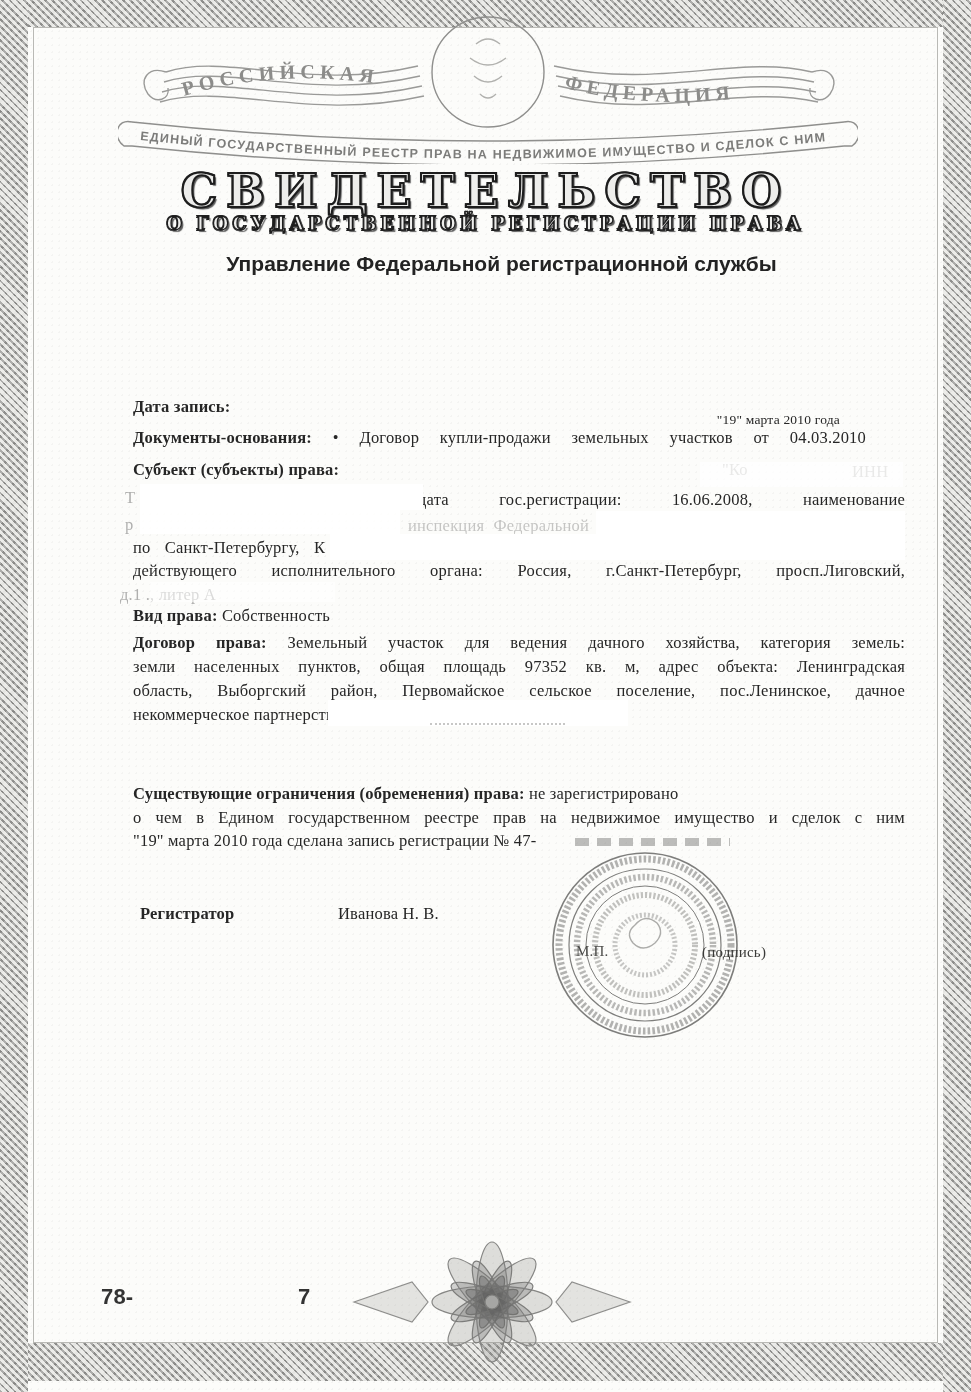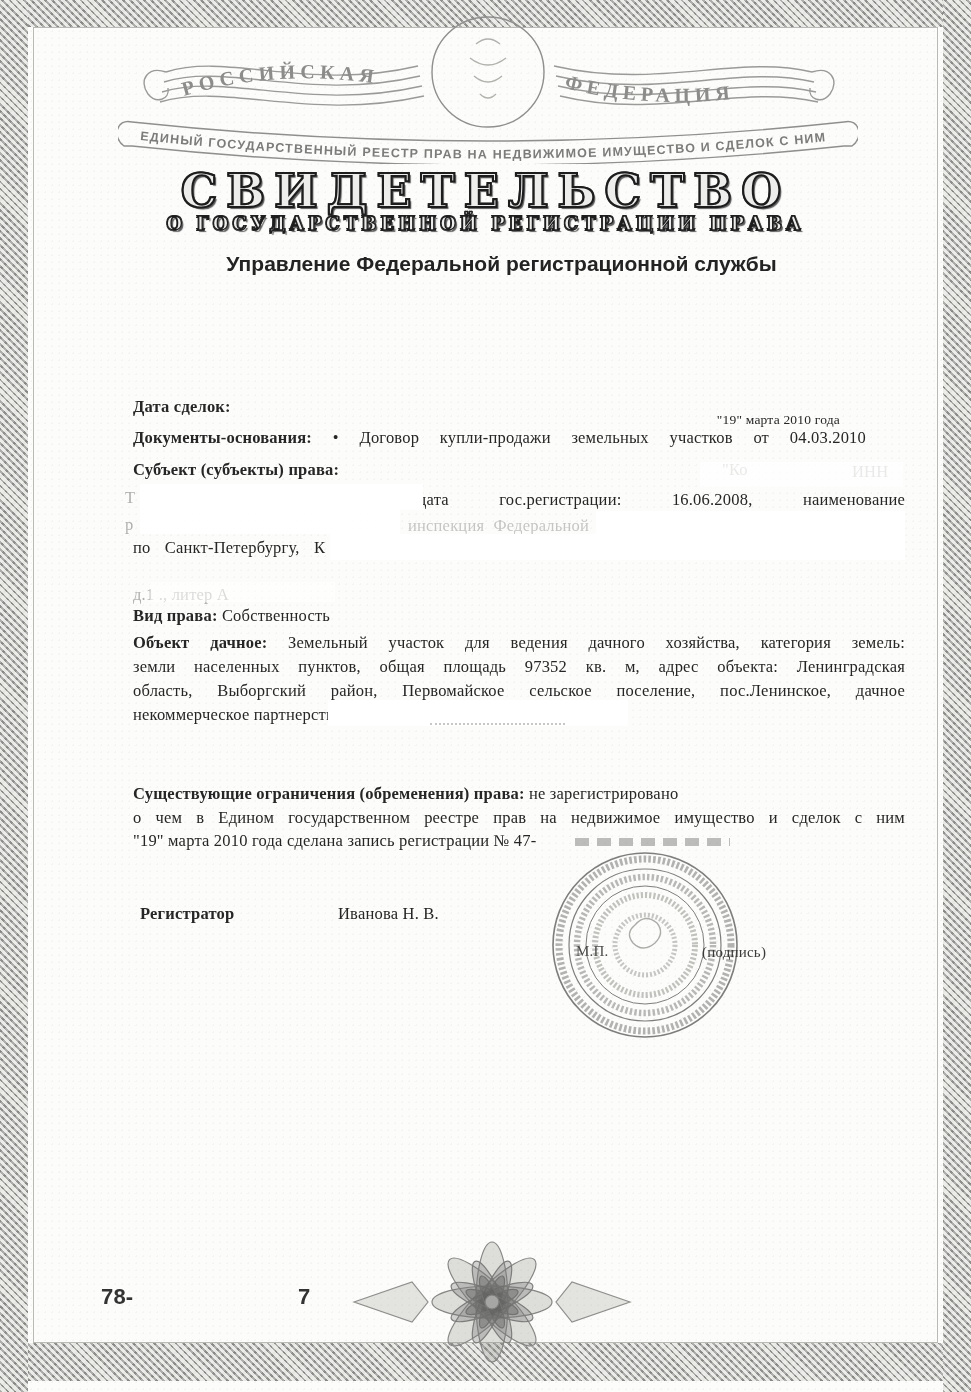--- a/index.html
+++ b/index.html
@@ -96,58 +96,59 @@
     </text>
     <text font-family="Liberation Sans, sans-serif" font-size="12.5" font-weight="bold" fill="#7c7c7a" letter-spacing="1.2">
       <textPath href="#regband">ЕДИНЫЙ ГОСУДАРСТВЕННЫЙ РЕЕСТР ПРАВ НА НЕДВИЖИМОЕ ИМУЩЕСТВО И СДЕЛОК С НИМ</textPath>
     </text>
   </svg>
 
   <div class="title" style="top:164px;font-size:46px;letter-spacing:9px;">СВИДЕТЕЛЬСТВО</div>
   <div class="title" style="top:213px;font-size:18px;letter-spacing:4px;-webkit-text-stroke:1.3px #1d1d1d;">О ГОСУДАРСТВЕННОЙ РЕГИСТРАЦИИ ПРАВА</div>
   <div class="authority" style="top:250px;">Управление Федеральной регистрационной службы</div>
 
-  <div class="ln b" style="left:133px;top:396px;">Дата сделок:</div>
+  <div class="ln b" style="left:133px;top:396px;">Дата запись:</div>
   <div class="ln" style="left:560px;top:409px;width:280px;text-align:right;font-size:13.5px;">"19" марта 2010 года</div>
 
   <div class="ln jl" style="left:133px;top:427px;width:733px;">
     <span class="b">Документы-основания:</span>
     <span>• Договор купли-продажи земельных участков от 04.03.2010</span>
   </div>
 
   <div class="ln b" style="left:133px;top:459px;">Субъект (субъекты) права:</div>
   <div class="ln ghost" style="left:722px;top:459px;">"Ко</div>
   <div class="ln ghost" style="left:852px;top:461px;">ИНН</div>
 
   <div class="ln ghost" style="left:125px;top:487px;">Т</div>
   <div class="ln jl" style="left:418px;top:489px;width:487px;">дата гос.регистрации: 16.06.2008, наименование</div>
 
   <div class="ln ghost" style="left:125px;top:514px;">р</div>
   <div class="ln ghost2" style="left:408px;top:515px;word-spacing:5px;">инспекция Федеральной</div>
 
   <div class="ln" style="left:133px;top:537px;word-spacing:10px;">по Санкт-Петербургу, К</div>
 
-
-  <div class="ln ghost" style="left:133px;top:584px;">д.1 ., литер А</div>
+  <div class="ln jl" style="left:133px;top:560px;width:772px;">действующего исполнительного органа: Россия, г.Санкт-Петербург, просп.Лиговский,</div>
+
+  <div class="ln ghost" style="left:120px;top:584px;">д.1 ., литер А</div>
 
   <div class="redact" style="left:700px;top:462px;width:203px;height:25px;background:rgba(255,255,255,.72);"></div>
   <div class="redact solid" style="left:140px;top:484px;width:283px;height:26px;"></div>
   <div class="redact" style="left:140px;top:510px;width:260px;height:24px;background:rgba(255,255,255,.85);"></div>
   <div class="redact solid" style="left:596px;top:511px;width:309px;height:26px;"></div>
   <div class="redact solid" style="left:330px;top:534px;width:575px;height:26px;"></div>
   <div class="redact" style="left:150px;top:582px;width:185px;height:20px;background:rgba(255,255,255,.55);"></div>
 
   <div class="ln" style="left:133px;top:605px;">
     <span class="b">Вид права:</span>
     <span> </span>
     <span>Собственность</span>
   </div>
 
   <div class="ln jl" style="left:133px;top:632px;width:772px;">
-    <span class="b">Объект дачное:</span>
+    <span class="b">Договор права:</span>
     <span>Земельный участок для ведения дачного хозяйства, категория земель:</span>
   </div>
   <div class="ln jl" style="left:133px;top:656px;width:772px;">земли населенных пунктов, общая площадь 97352 кв. м, адрес объекта: Ленинградская</div>
   <div class="ln jl" style="left:133px;top:680px;width:772px;">область, Выборгский район, Первомайское сельское поселение, пос.Ленинское, дачное</div>
   <div class="ln" style="left:133px;top:704px;">некоммерческое партнерство "</div>
   <div class="redact solid" style="left:328px;top:700px;width:300px;height:26px;"></div>
   <div class="smudge" style="left:430px;top:723px;width:135px;height:6px;border-top:2px dotted #9a9a98;"></div>
 
 
   <div class="ln" style="left:133px;top:783px;">

